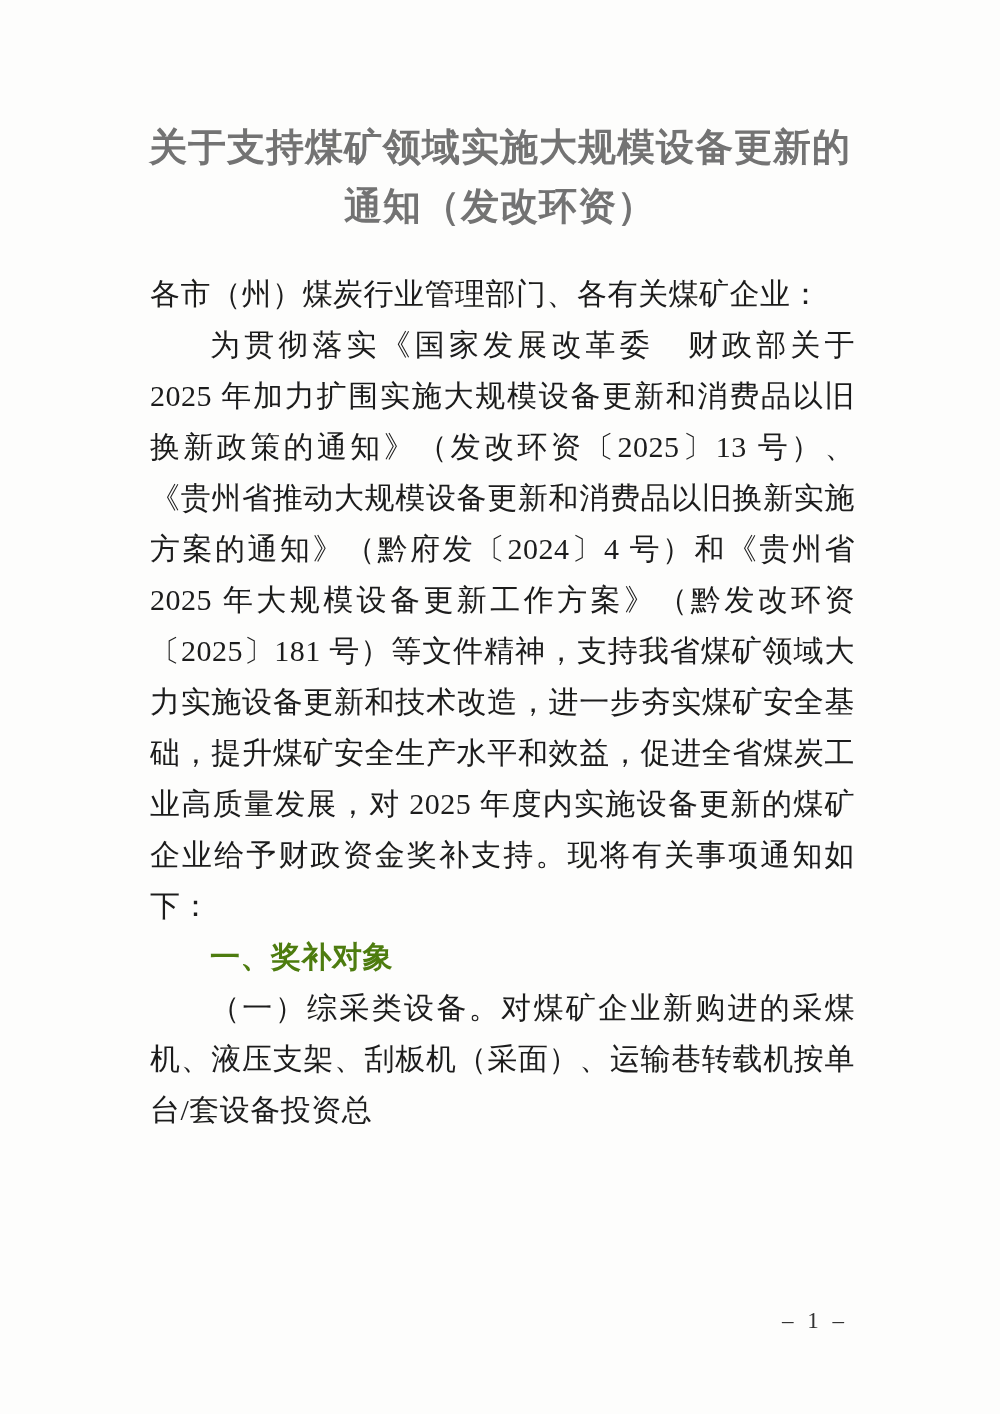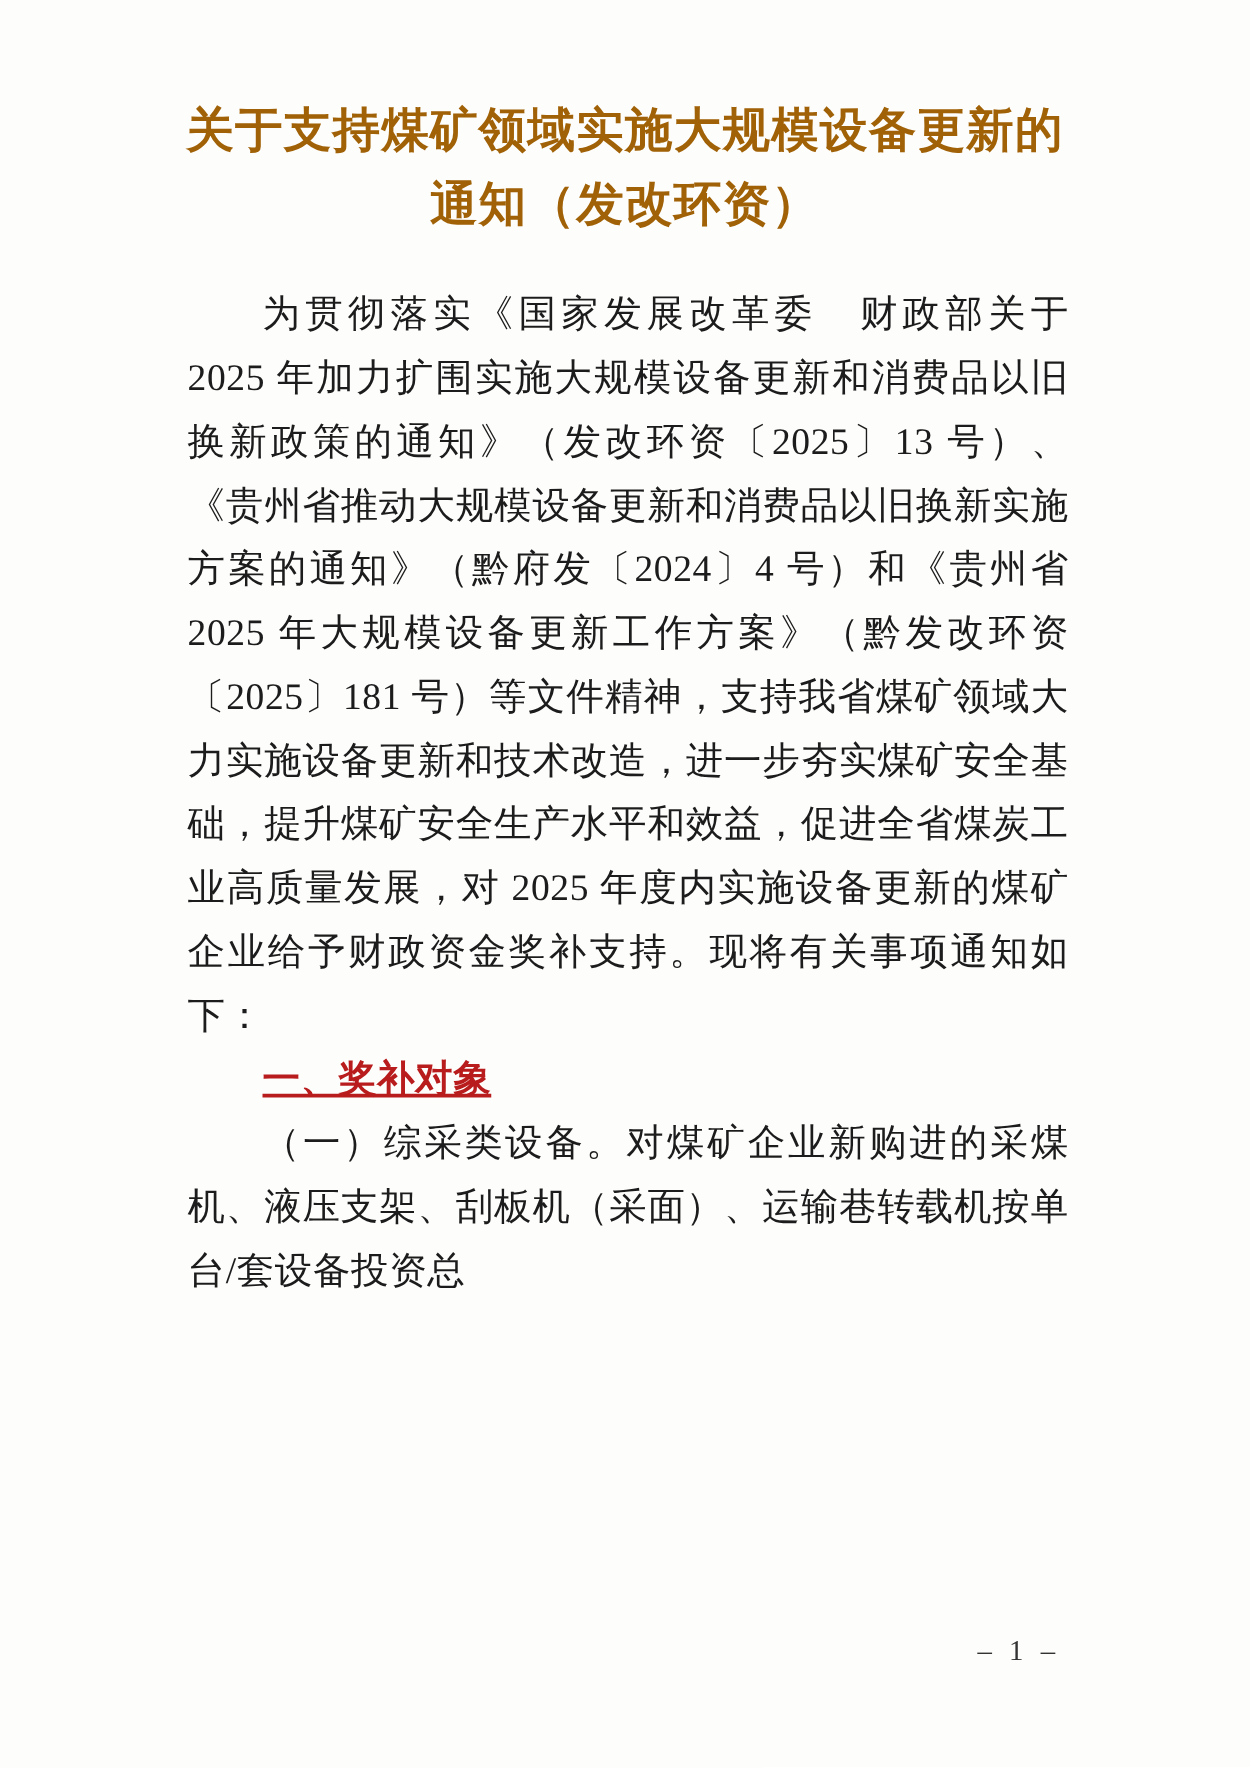--- a/index.html
+++ b/index.html
@@ -10,26 +10,26 @@
   .page {
     position: relative;
     width: 1000px;
     height: 1414px;
     background: #fdfdfc;
     overflow: hidden;
     font-family: "Liberation Serif", serif;
     color: #1c1c1c;
   }
   .doc-title {
-    margin: 76px 80px 0 80px;
+    margin: 118px 80px 0 80px;
     text-align: center;
     font-weight: bold;
     font-size: 38px;
     line-height: 59px;
-    color: #a16207;
+    color: #737373;
     letter-spacing: 1px;
   }
   .doc-title .title-line {
     display: block;
   }
   .content {
     margin: 32px 145px 0 150px;
     font-size: 30px;
     line-height: 51px;
     text-align: justify;
@@ -40,22 +40,21 @@
     margin: 0;
     padding: 0;
   }
   .para {
     text-indent: 2em;
   }
   .heading {
     text-indent: 2em;
     font-family: "Liberation Sans", sans-serif;
     font-weight: bold;
-    color: #b91c1c;
-    text-decoration: underline;
+    color: #4d7c0f;
   }
   .page-number {
     position: absolute;
     right: 152px;
     top: 1308px;
     font-size: 23px;
     color: #333333;
     letter-spacing: 4px;
   }
 </style>
@@ -63,20 +62,21 @@
 <body>
 
 <div class="page">
 
   <h1 class="doc-title">
     <span class="title-line">关于支持煤矿领域实施大规模设备更新的</span>
     <span class="title-line">通知（发改环资）</span>
   </h1>
 
   <div class="content">
+    <p class="salutation">各市（州）煤炭行业管理部门、各有关煤矿企业：</p>
 
     <p class="para">为贯彻落实《国家发展改革委　财政部关于 2025 年加力扩围实施大规模设备更新和消费品以旧换新政策的通知》（发改环资〔2025〕13 号）、《贵州省推动大规模设备更新和消费品以旧换新实施方案的通知》（黔府发〔2024〕4 号）和《贵州省 2025 年大规模设备更新工作方案》（黔发改环资〔2025〕181 号）等文件精神，支持我省煤矿领域大力实施设备更新和技术改造，进一步夯实煤矿安全基础，提升煤矿安全生产水平和效益，促进全省煤炭工业高质量发展，对 2025 年度内实施设备更新的煤矿企业给予财政资金奖补支持。现将有关事项通知如下：</p>
 
     <p class="heading">一、奖补对象</p>
 
 
 
     <p class="para">（一）综采类设备。对煤矿企业新购进的采煤机、液压支架、刮板机（采面）、运输巷转载机按单台/套设备投资总</p>
   </div>
 

